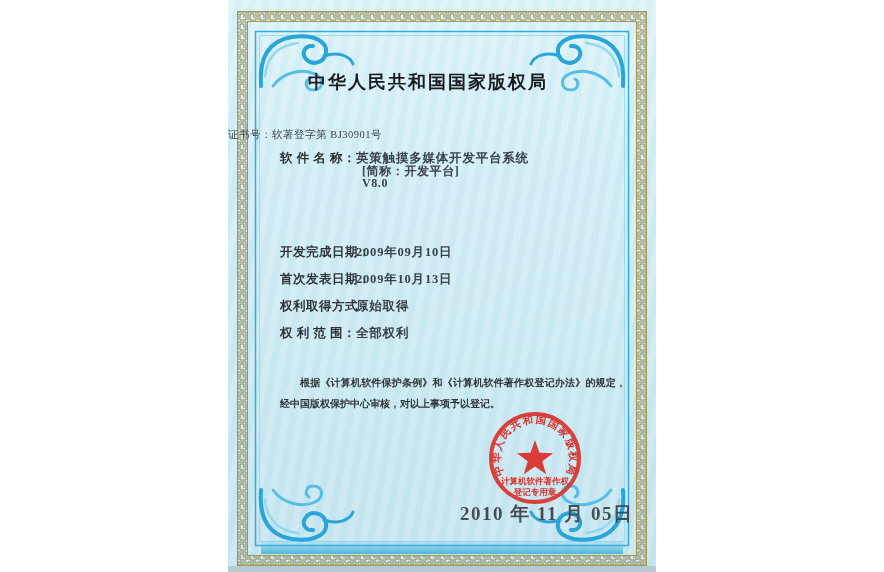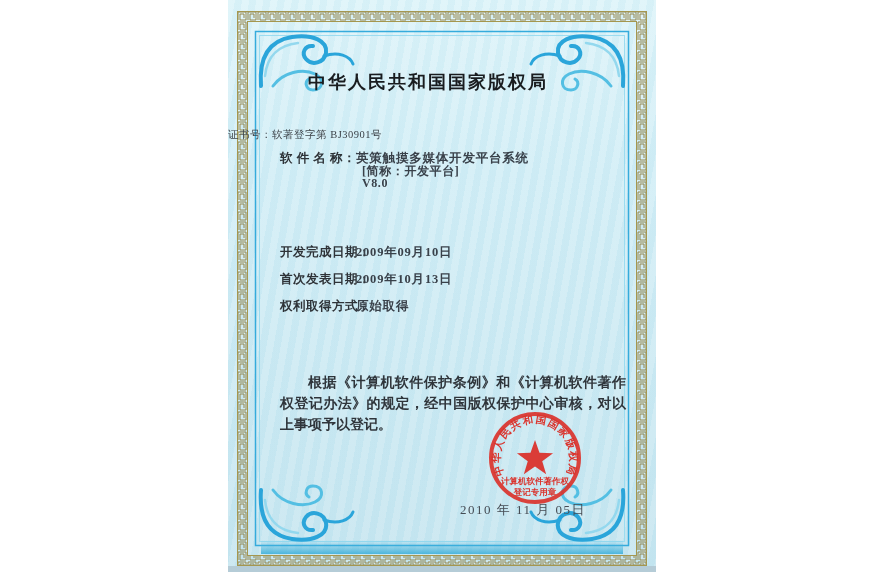--- a/index.html
+++ b/index.html
@@ -18,26 +18,26 @@
   .layer{position:absolute;z-index:2;}
   .center{left:0;width:400px;text-align:center;}
   .title1{top:70px;font-size:18px;font-weight:bold;color:#191c1f;letter-spacing:2px;}
   .title2{top:95px;font-size:23px;font-weight:bold;color:#14171a;letter-spacing:2px;}
   .certno{top:128px;left:0;width:386px;text-align:left;font-size:10.5px;color:#3c4248;letter-spacing:0.5px;}
   .row{left:52px;font-size:12.5px;font-weight:600;color:#2e3338;white-space:nowrap;}
   .row .lbl{display:inline-block;width:76px;letter-spacing:0.5px;}
   .row .val{color:#39414a;letter-spacing:0.8px;}
   .subline{left:134px;font-size:12px;font-weight:700;color:#39414a;letter-spacing:0.6px;}
   .statement{
-    top:372px;left:52px;width:346px;font-size:14px;line-height:21px;
+    top:372px;left:52px;width:346px;font-size:10px;line-height:21px;
     color:#2f353b;text-indent:2em;text-align:justify;font-weight:600;
   }
   .seal-svg{position:absolute;left:247px;top:398px;z-index:3;}
   .seal-date{
-    top:501px;left:232px;font-size:13px;color:#454c54;font-weight:400;
+    top:501px;left:232px;font-size:19px;color:#454c54;font-weight:700;
     letter-spacing:1.5px;z-index:4;white-space:nowrap;
   }
   .bottom-strip{position:absolute;left:0;top:566px;width:428px;height:6px;background:#b5ccd7;z-index:1;}
 </style>
 </head>
 <body>
 
 <div class="cert">
 
   <svg class="frame-svg" width="428" height="572" viewBox="0 0 428 572">
@@ -89,20 +89,23 @@
   </div>
 
   <div class="layer row" style="top:271px">
     <span class="lbl">首次发表日期：</span><span class="val">2009年10月13日</span>
   </div>
 
   <div class="layer row" style="top:298px">
     <span class="lbl">权利取得方式：</span><span class="val">原始取得</span>
   </div>
 
+  <div class="layer row" style="top:325px">
+    <span class="lbl">权 利 范 围：</span><span class="val">全部权利</span>
+  </div>
 
 
   <div class="layer statement">根据《计算机软件保护条例》和《计算机软件著作权登记办法》的规定，经中国版权保护中心审核，对以上事项予以登记。</div>
 
   <svg class="seal-svg" width="120" height="120" viewBox="0 0 120 120">
     <defs>
       <path id="sealArc" d="M32.42,81.55 A35,35 0 1 1 87.58,81.55" fill="none"></path>
     </defs>
     <circle cx="60" cy="60" r="44" fill="none" stroke="#da332c" stroke-width="4" opacity="0.92"></circle>
     <polygon points="60,42 64.47,54.85 78.07,55.13 67.23,63.35 71.17,76.37 60,68.6 48.83,76.37 52.77,63.35 41.93,55.13 55.53,54.85" fill="#da332c" opacity="0.95"></polygon>

